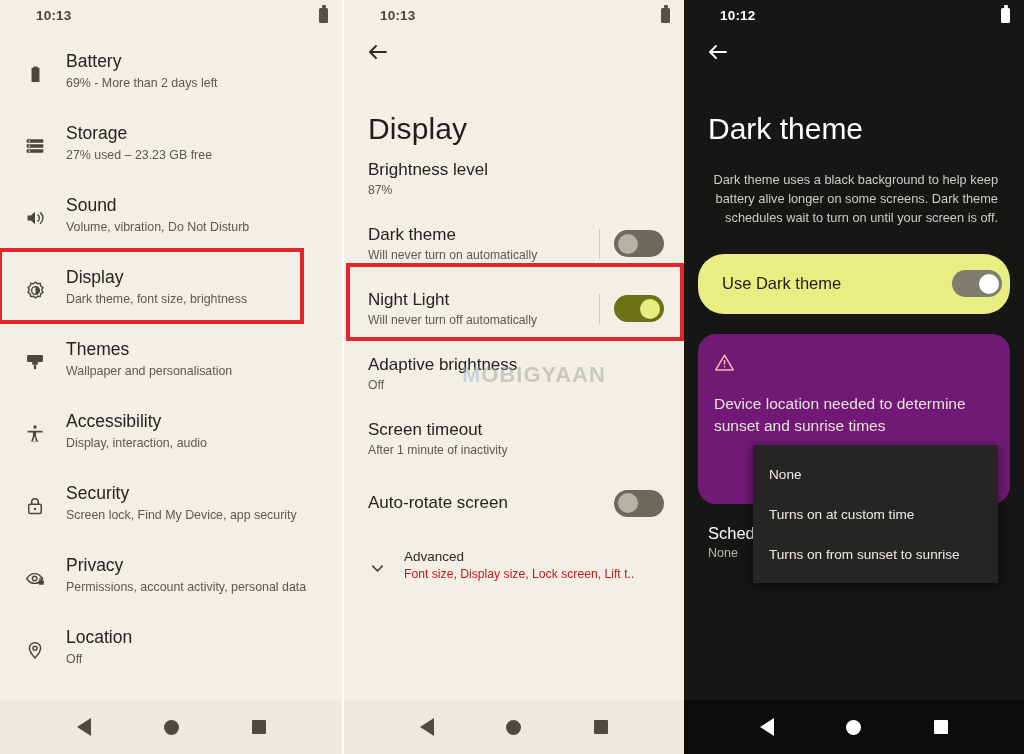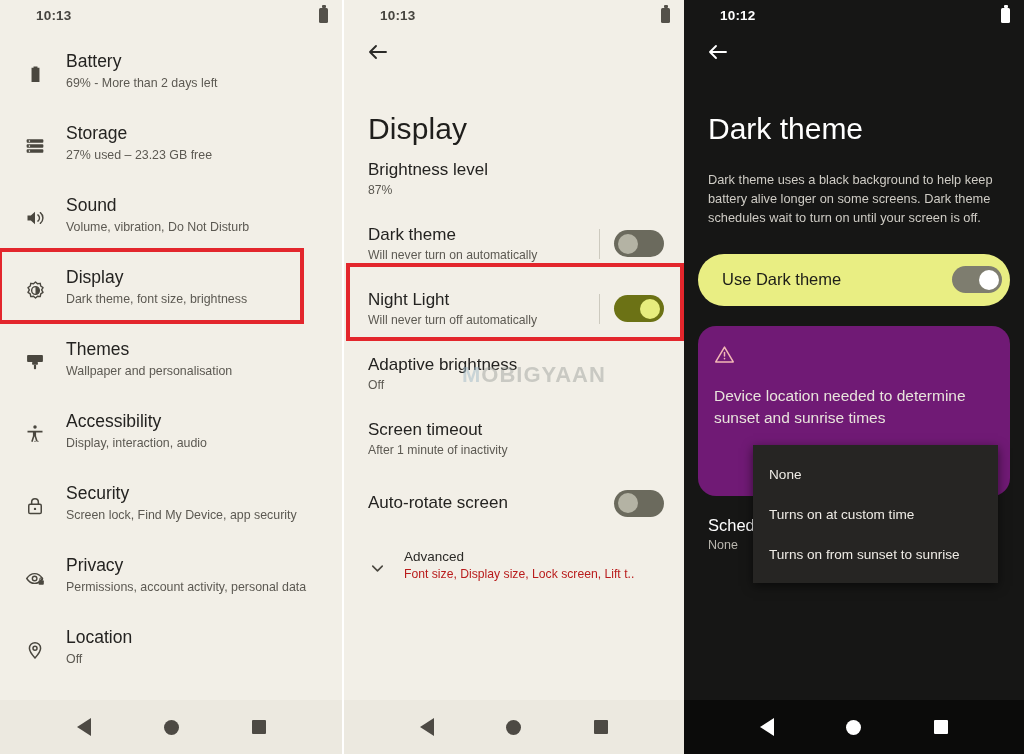--- a/index.html
+++ b/index.html
@@ -136,23 +136,24 @@
   }
 
   
   .dtitle {
     font-size: 30px; color: #ffffff; font-weight: normal;
     padding: 44px 0 0 24px;
   }
   .ddesc {
     font-size: 12.8px; color: #cfccc5; line-height: 1.5;
     padding: 24px 26px 0 24px;
+    text-align: right;
   }
   .yellowcard {
-    margin: 26px 14px 0 14px; height: 52px; border-radius: 26px;
+    margin: 26px 14px 0 14px; height: 60px; border-radius: 26px;
     background: #e9ee83; display: flex; align-items: center;
     justify-content: space-between; padding: 0 8px 0 24px;
   }
   .yellowcard .yl { font-size: 16.5px; color: #1d1d18; }
   .warncard {
     margin: 20px 14px 0 14px; border-radius: 18px;
     background: #701a75; padding: 18px 20px 22px 16px;
     min-height: 170px;
   }
   .warn-ico { color: #f2b8b5; margin-bottom: 16px; }

